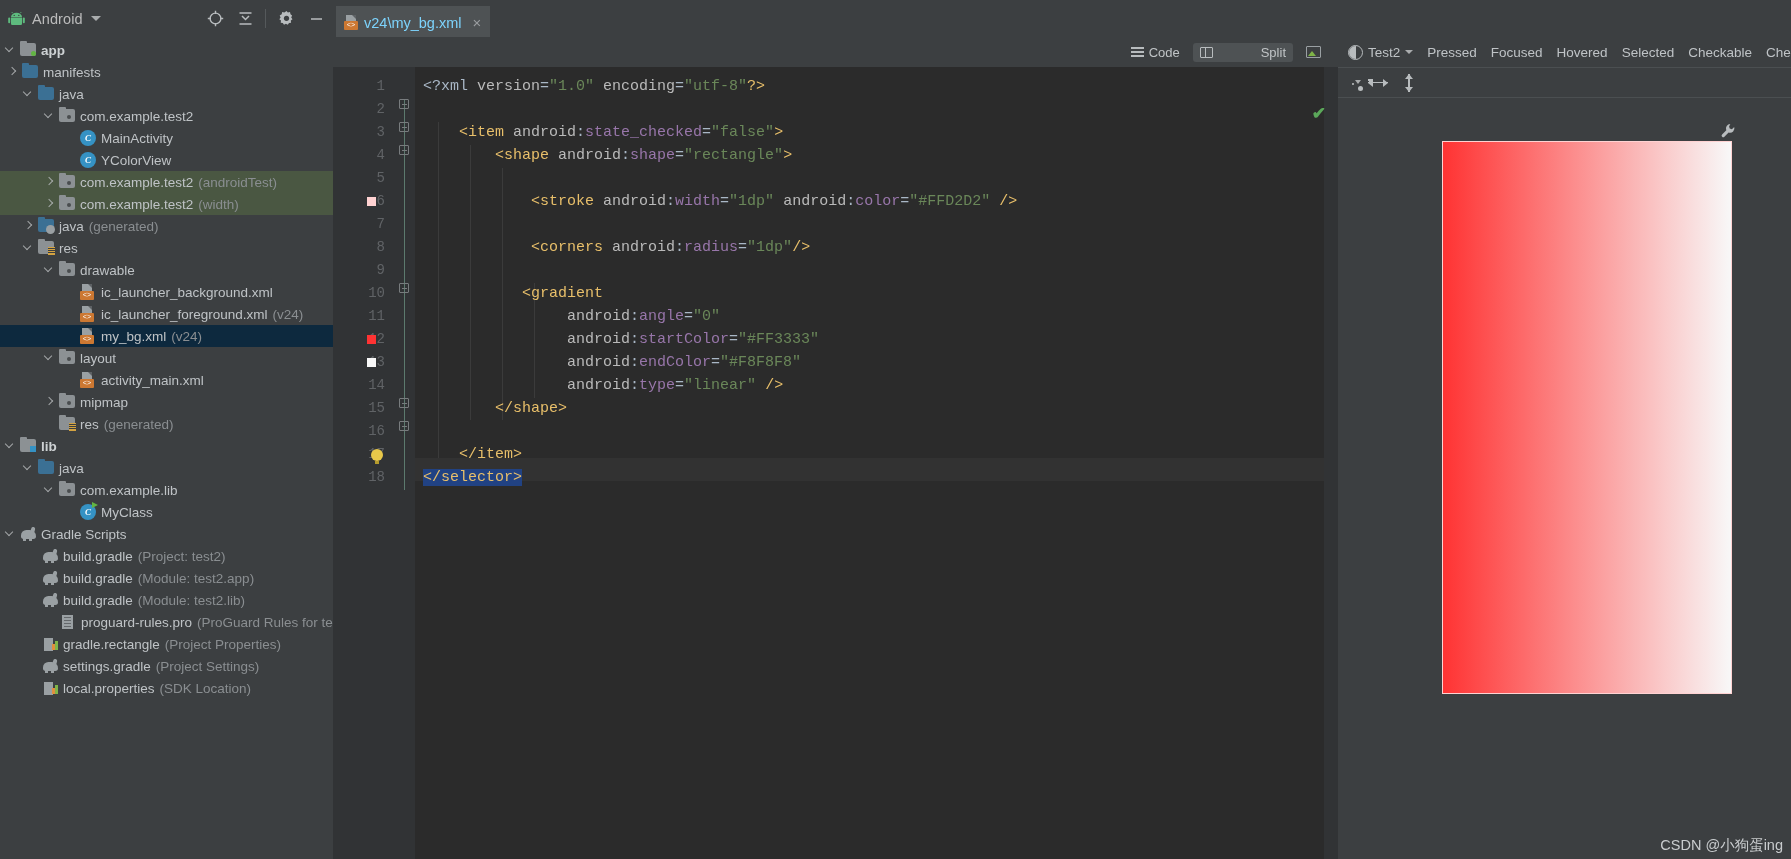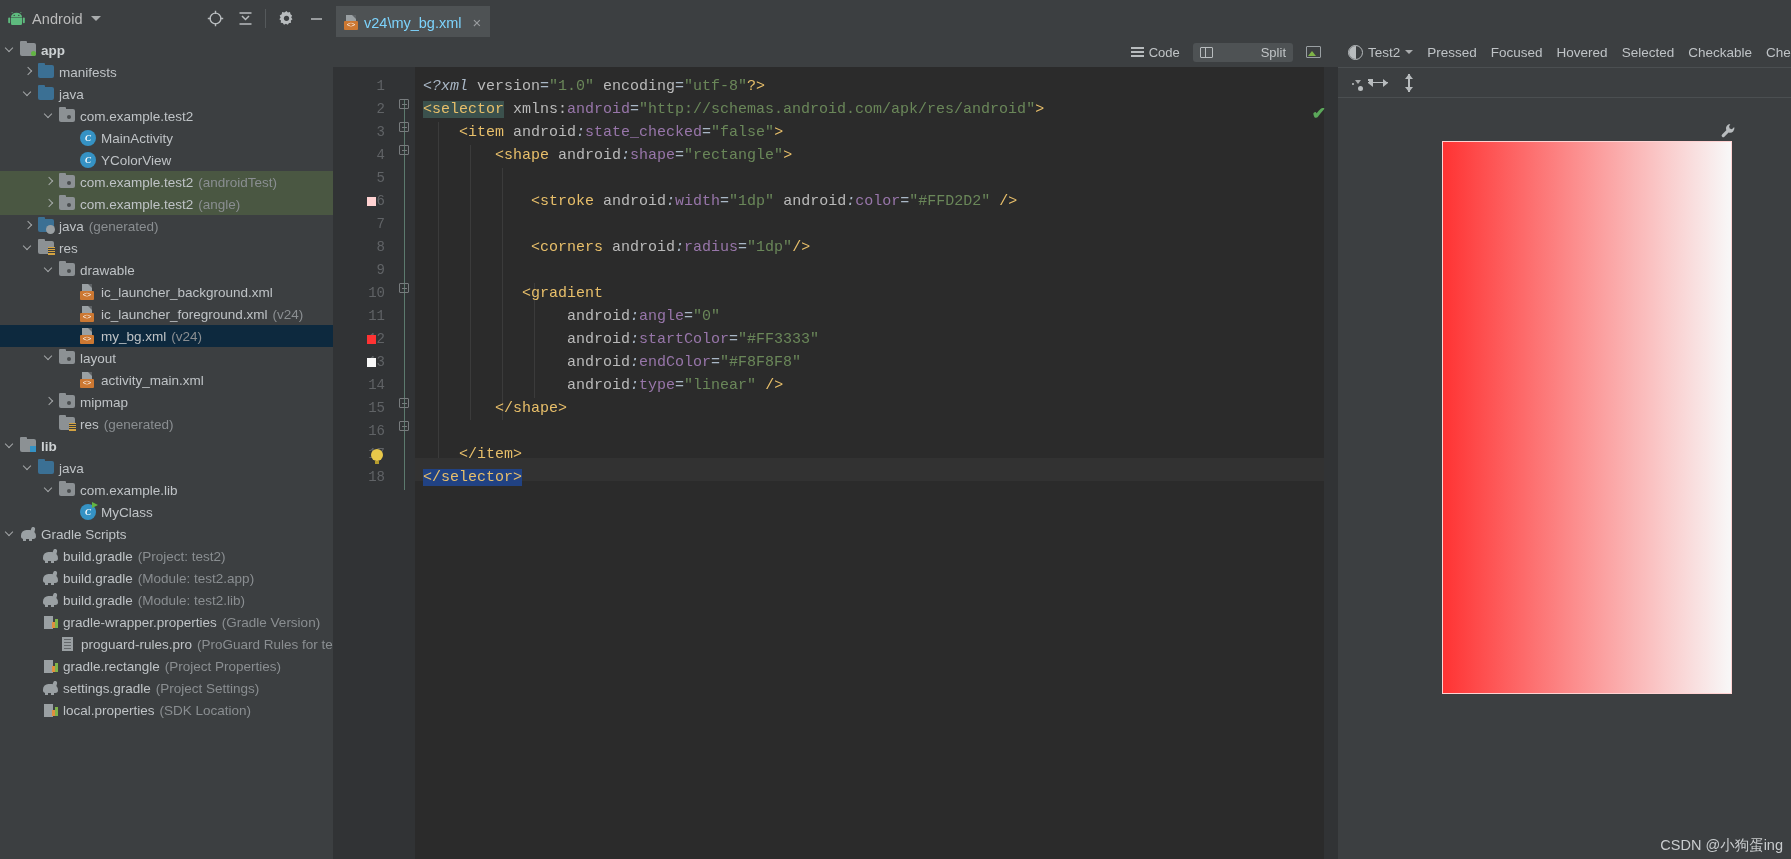--- a/index.html
+++ b/index.html
@@ -134,21 +134,21 @@
     font-family: "Liberation Mono", monospace; height: 23px; line-height: 23px;
   }
   .cl {
     position: absolute; left: 8px; height: 23px; line-height: 23px; white-space: pre;
     color: #a9b7c6;
   }
   .t-tag { color: #e8bf6a; }
   .t-attr { color: #bababa; }
   .t-ns { color: #9876aa; }
   .t-str { color: #6a8759; }
-  .t-punc { color: #a9b7c6; font-style: italic; }
+  .t-punc { color: #a9b7c6; }
   .t-eq { color: #a9b7c6; }
   .sel-tok { background: #214283; }
   .hl-tok { background: #3b514d; }
   .cursor-line { position: absolute; left:0; right:0; height: 23px; background: #323232; }
   .gutter-mark { position: absolute; width: 9px; height: 9px; left: 34px; }
   .fold-mark {
     position: absolute; left: 6px; width: 10px; height: 10px;
     border: 1.1px solid #787c7e; border-radius: 1px;
   }
   .fold-mark::after { content:""; position:absolute; left:1.5px; top:3.5px; width:5px; height:1.1px; background:#787c7e; }
@@ -271,21 +271,21 @@
 
       <div class="row" style="padding-left:4px">
         <span class="arrow open"></span>
         <span class="ico">
             <i class="f-gray"></i>
             <i class="badge-green"></i>
           </span>
         <span class="lbl bold">app</span>
       </div>
 
-      <div class="row" style="padding-left:22px">
+      <div class="row" style="padding-left:6px">
         <span class="arrow"></span>
         <span class="ico">
             <i class="f-blue"></i>
           </span>
         <span class="lbl">manifests</span>
       </div>
 
       <div class="row" style="padding-left:22px">
         <span class="arrow open"></span>
         <span class="ico">
@@ -333,21 +333,21 @@
         <span class="sub">(androidTest)</span>
       </div>
 
       <div class="row testgrp" style="padding-left:43px">
         <span class="arrow"></span>
         <span class="ico">
             <i class="f-gray"></i>
             <i class="f-dot"></i>
           </span>
         <span class="lbl">com.example.test2</span>
-        <span class="sub">(angle)</span>
+        <span class="sub">(width)</span>
       </div>
 
       <div class="row" style="padding-left:22px">
         <span class="arrow"></span>
         <span class="ico">
             <i class="f-blue"></i>
             <i class="gen-gear"></i>
           </span>
         <span class="lbl">java</span>
         <span class="sub">(generated)</span>
@@ -526,32 +526,20 @@
             <i class="gradle-icon">
               <i class="el"></i>
               <i class="tr"></i>
               <i class="tr2"></i>
             </i>
           </span>
         <span class="lbl">build.gradle</span>
         <span class="sub">(Module: test2.lib)</span>
       </div>
 
-      <div class="row" style="padding-left:26px">
-        <span class="arrow none"></span>
-        <span class="ico">
-            <i class="props-icon">
-              <i class="base"></i>
-              <i class="b1"></i>
-              <i class="b2"></i>
-            </i>
-          </span>
-        <span class="lbl">gradle-wrapper.properties</span>
-        <span class="sub">(Gradle Version)</span>
-      </div>
 
       <div class="row" style="padding-left:44px">
         <span class="arrow none"></span>
         <span class="ico">
             <i class="doc-icon"></i>
           </span>
         <span class="lbl">proguard-rules.pro</span>
         <span class="sub">(ProGuard Rules for test</span>
       </div>
 
@@ -655,21 +643,20 @@
         <div class="code">
           <span class="indent-guide" style="left:23px;top:55px;height:345px"></span>
           <span class="indent-guide" style="left:55px;top:78px;height:275px"></span>
           <span class="indent-guide" style="left:87px;top:101px;height:252px"></span>
           <span class="indent-guide" style="left:119px;top:216px;height:115px"></span>
 
           <div class="cursor-line" style="top:391px"></div>
 
           <div class="cl" style="top:8px"><span class="t-punc">&lt;?xml </span><span class="t-attr">version</span><span class="t-eq">=</span><span class="t-str">"1.0"</span><span class="t-attr"> encoding</span><span class="t-eq">=</span><span class="t-str">"utf-8"</span><span class="t-tag">?&gt;</span></div>
 
-          <div class="cl" style="top:31px"><span class="t-tag hl-tok">&lt;selector</span><span class="t-attr"> xmlns:</span><span class="t-ns">android</span><span class="t-eq">=</span><span class="t-str">"http://schemas.android.com/apk/res/android"</span><span class="t-tag">&gt;</span></div>
 
           <div class="cl" style="top:54px">    <span class="t-tag">&lt;item</span><span class="t-attr"> android</span><span class="t-punc">:</span><span class="t-ns">state_checked</span><span class="t-eq">=</span><span class="t-str">"false"</span><span class="t-tag">&gt;</span></div>
 
           <div class="cl" style="top:77px">        <span class="t-tag">&lt;shape</span><span class="t-attr"> android</span><span class="t-punc">:</span><span class="t-ns">shape</span><span class="t-eq">=</span><span class="t-str">"rectangle"</span><span class="t-tag">&gt;</span></div>
 
           <div class="cl" style="top:100px"></div>
 
           <div class="cl" style="top:123px">            <span class="t-tag">&lt;stroke</span><span class="t-attr"> android</span><span class="t-punc">:</span><span class="t-ns">width</span><span class="t-eq">=</span><span class="t-str">"1dp"</span><span class="t-attr"> android</span><span class="t-punc">:</span><span class="t-ns">color</span><span class="t-eq">=</span><span class="t-str">"#FFD2D2"</span> <span class="t-tag">/&gt;</span></div>
 
           <div class="cl" style="top:146px"></div>

